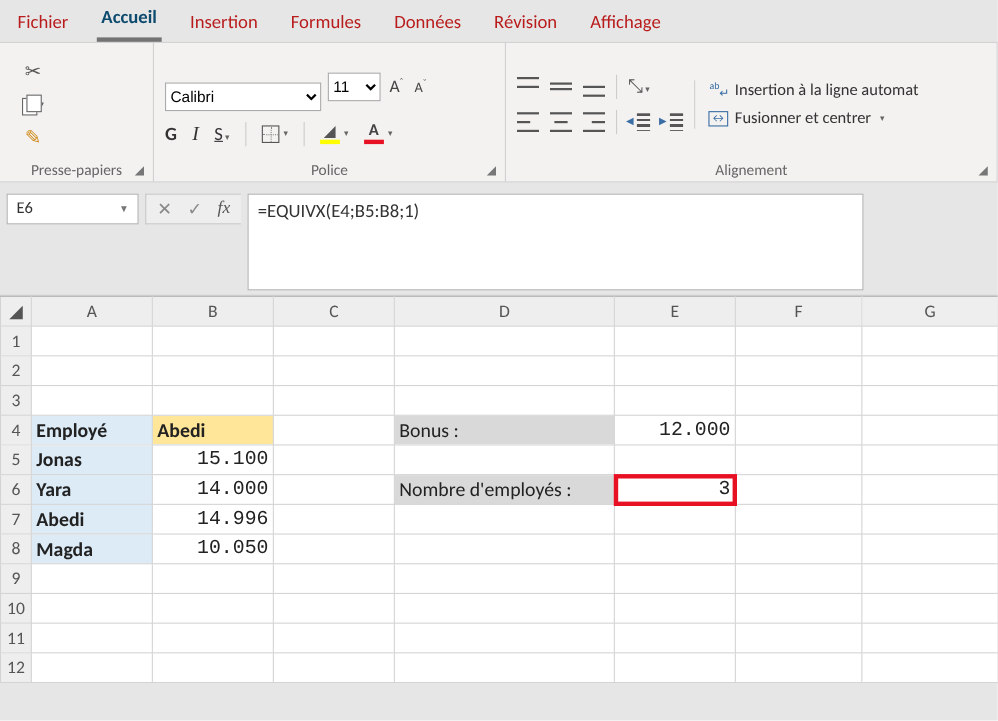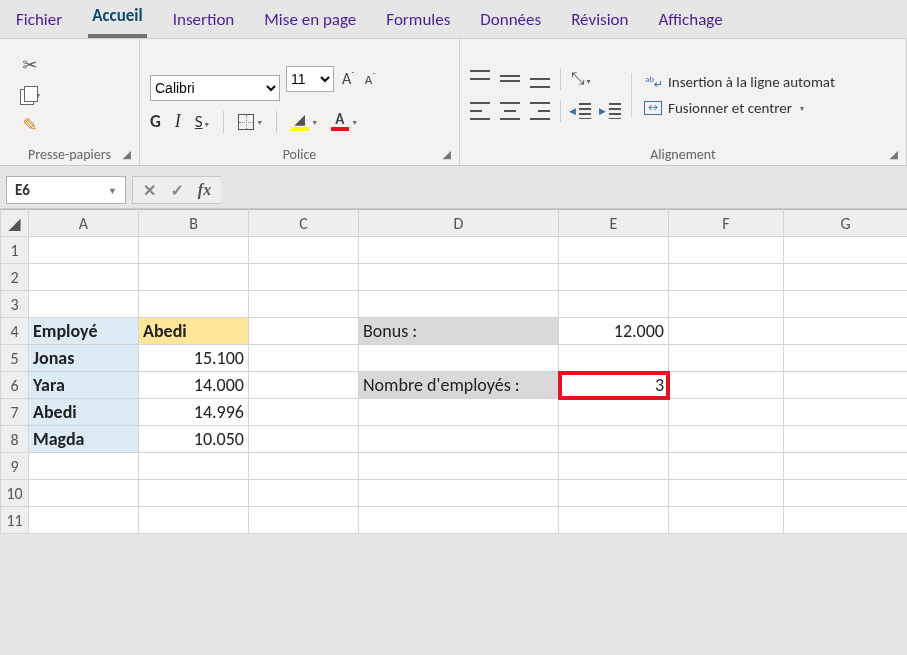--- a/index.html
+++ b/index.html
@@ -19,21 +19,21 @@
     align-items: flex-end;
     gap: 22px;
     padding: 6px 12px 0 12px;
     background: #e6e6e6;
     height: 38px;
     font-size: 17px;
   }
   .menubar .tab {
     padding: 6px 4px 8px 4px;
     cursor: pointer;
-    color: #4c1d95;
+    color: #b91c1c;
   }
   .menubar .tab.active {
     color: #0c4a6e;
     font-weight: 600;
     border-bottom: 4px solid #737373;
     padding-bottom: 8px;
   }
 
   
   .ribbon {
@@ -86,21 +86,21 @@
   .copy-ic { width:18px; height:18px; position:relative; }
   .copy-ic::before,.copy-ic::after{content:"";position:absolute;width:12px;height:14px;border:1.5px solid #666;background:#fff;}
   .copy-ic::before{left:0;top:3px;}
   .copy-ic::after{left:4px;top:0;}
   .brush-ic { font-size:18px; color:#d08a1a; }
 
   
   .font-row { display:flex; align-items:center; gap:6px; }
   .font-group-body { display:flex; flex-direction:column; gap:10px; }
   select.font-name {
-    width:130px; height:26px; font-size:14px; border:1px solid #aaa; background:#fff;margin-top:18px;
+    width:142px; height:26px; font-size:14px; border:1px solid #aaa; background:#fff;margin-top:18px;
   }
   select.font-size {
     width:48px; height:26px; font-size:14px; border:1px solid #aaa; background:#fff;
   }
   .fsz { font-size:16px; color:#444; cursor:pointer; padding:0 2px; }
   .fsz .arrow { font-size:9px; vertical-align:super;}
   .font-row2 { display:flex; align-items:center; gap:14px; }
   .btn-bold { font-weight:700; font-size:17px; cursor:pointer; }
   .btn-italic { font-style:italic; font-family:'Times New Roman',serif; font-size:18px; cursor:pointer; }
   .btn-underline { text-decoration: underline; font-size:17px; cursor:pointer; }
@@ -141,21 +141,20 @@
   .merge-ic::before{content:"↔";position:absolute;left:50%;top:50%;transform:translate(-50%,-55%);font-size:11px;color:#3a6ea5;}
 
   
   .formulabar {
     display:flex;
     align-items:flex-start;
     gap:6px;
     padding: 10px 6px 4px 6px;
     background:#e6e6e6;
     border-bottom:1px solid #c8c8c8;
-    font-weight:bold;
   }
   .namebox {
     width:120px; height:28px; background:#fff; border:1px solid #b0b0b0;
     display:flex; align-items:center; padding:0 8px; font-size:15px; color:#333;
     justify-content:space-between;
   }
   .namebox .dd2{font-size:9px;color:#777;}
   .fx-controls {
     height:28px; display:flex; align-items:center; gap:14px;
     border:1px solid #c8c8c8; border-right:none; background:#eee;
@@ -189,31 +188,30 @@
   table.grid tbody th {
     background:#eee; color:#555; font-weight:normal; text-align:center; width:28px;
     font-size:16px;
   }
   .col-corner{width:28px;}
   .col-A{width:110px;} .col-B{width:110px;} .col-C{width:110px;}
   .col-D{width:200px;} .col-E{width:110px;} .col-F{width:115px;} .col-G{width:124px;}
   .hdr1 { background:#ddebf7 !important; font-weight:600; }
   .hdr2 { background:#ffe699 !important; font-weight:600; }
   .lbl  { background:#d9d9d9 !important; }
-  .num  { text-align:right; padding-right:8px;}
+  .num  { text-align:right; padding-right:8px;font-family:Liberation Mono, monospace;}
   .sel-cell { outline:4px solid #e81123; outline-offset:-3px; position:relative;}
 </style>
 </head>
 <body>
 
 <div class="menubar">
   <div class="tab">Fichier</div>
   <div class="tab active">Accueil</div>
   <div class="tab">Insertion</div>
-  <div class="tab">Mise en page</div>
   <div class="tab">Formules</div>
   <div class="tab">Données</div>
   <div class="tab">Révision</div>
   <div class="tab">Affichage</div>
 </div>
 
 <div class="ribbon">
 
   <div class="ribbon-group" style="width:140px">
     <div class="group-body">
@@ -346,20 +344,21 @@
 <div class="formulabar">
   <div class="namebox">
     <span>E6</span>
     <span class="dd2">▼</span>
   </div>
   <div class="fx-controls">
     <span>✕</span>
     <span>✓</span>
     <span class="fx">fx</span>
   </div>
+  <div class="formula-input">=EQUIVX(E4;B5:B8;1)</div>
 </div>
 
 <div class="sheet">
 <table class="grid">
   <colgroup>
     <col class="col-corner">
         <col class="col-A">
         <col class="col-B">
         <col class="col-C">
     <col class="col-D">
@@ -483,15 +482,25 @@
         <tr>
           <th>11</th>
           <td></td>
           <td></td>
           <td></td>
           <td></td>
           <td></td>
           <td></td>
           <td></td>
         </tr>
+        <tr>
+          <th>12</th>
+          <td></td>
+          <td></td>
+          <td></td>
+          <td></td>
+          <td></td>
+          <td></td>
+          <td></td>
+        </tr>
       </tbody>
 </table>
 </div>
 
 </body></html>

